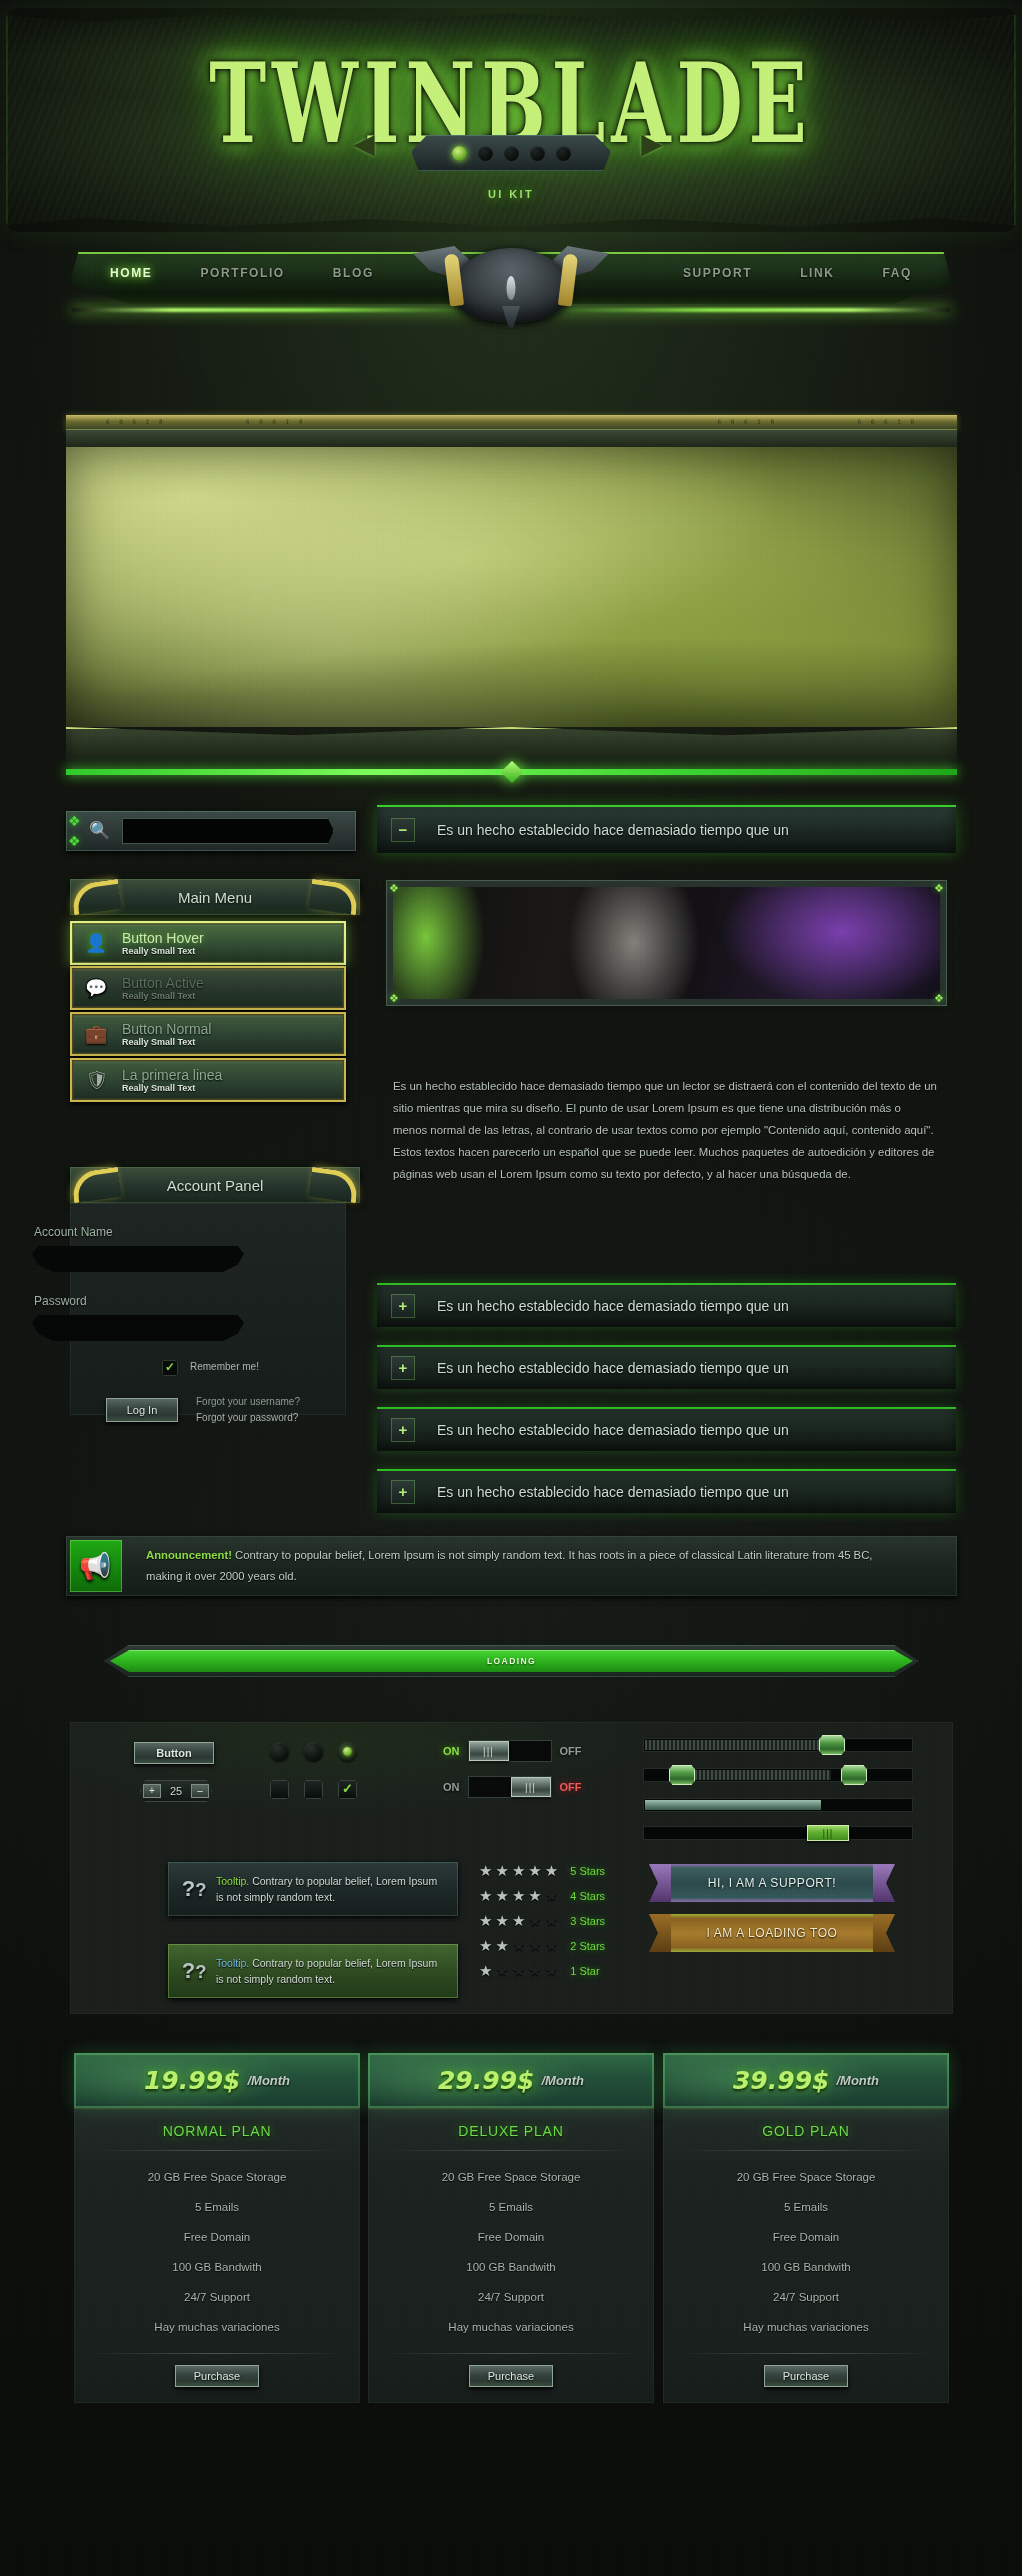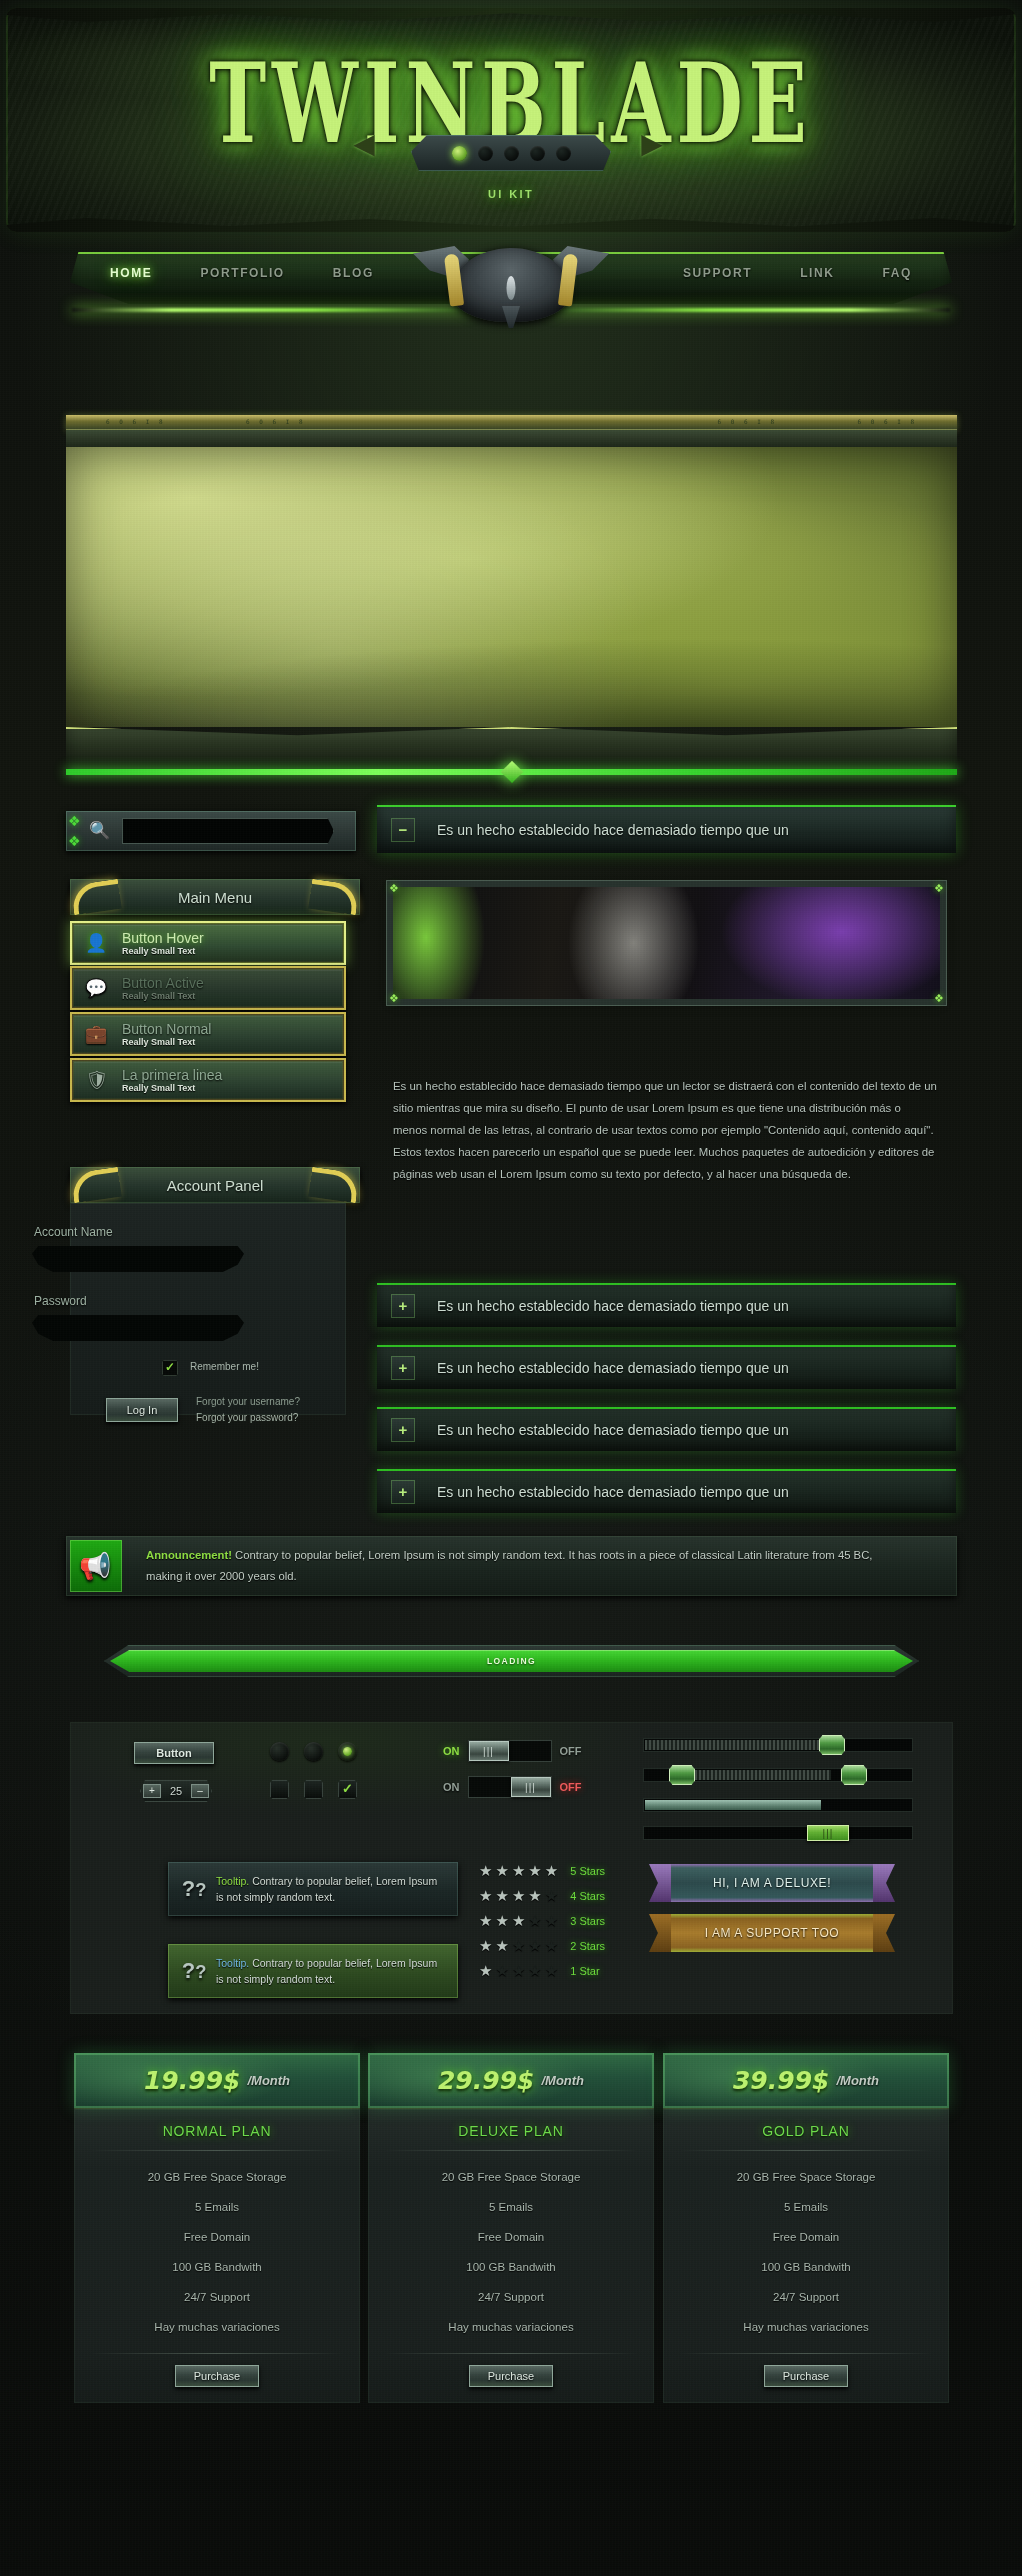--- a/index.html
+++ b/index.html
@@ -763,28 +763,28 @@
       <span class="star off">★</span>
       <span class="star off">★</span>
       <span class="star off">★</span>
     <span class="rating-lbl">1 Star</span>
   </div>
 
   <div class="ribbon purple" style="left:579px; top:142px; width:246px">
     <div class="ribbon-end l"></div>
     <div class="ribbon-end r"></div>
     <div class="ribbon-body">
-      <span class="rb-txt">HI, I AM A DELUXE!</span>
+      <span class="rb-txt">HI, I AM A SUPPORT!</span>
     </div>
   </div>
   <div class="ribbon gold" style="left:579px; top:192px; width:246px">
     <div class="ribbon-end l"></div>
     <div class="ribbon-end r"></div>
     <div class="ribbon-body">
-      <span class="rb-txt">I AM A SUPPORT TOO</span>
+      <span class="rb-txt">I AM A LOADING TOO</span>
     </div>
   </div>
 </div>
 
 <div class="price-card" style="left:74px">
   <div class="price-head">
     <span class="price-amt">19.99$</span>
     <span class="price-per">/Month</span>
   </div>
   <div class="price-body">

